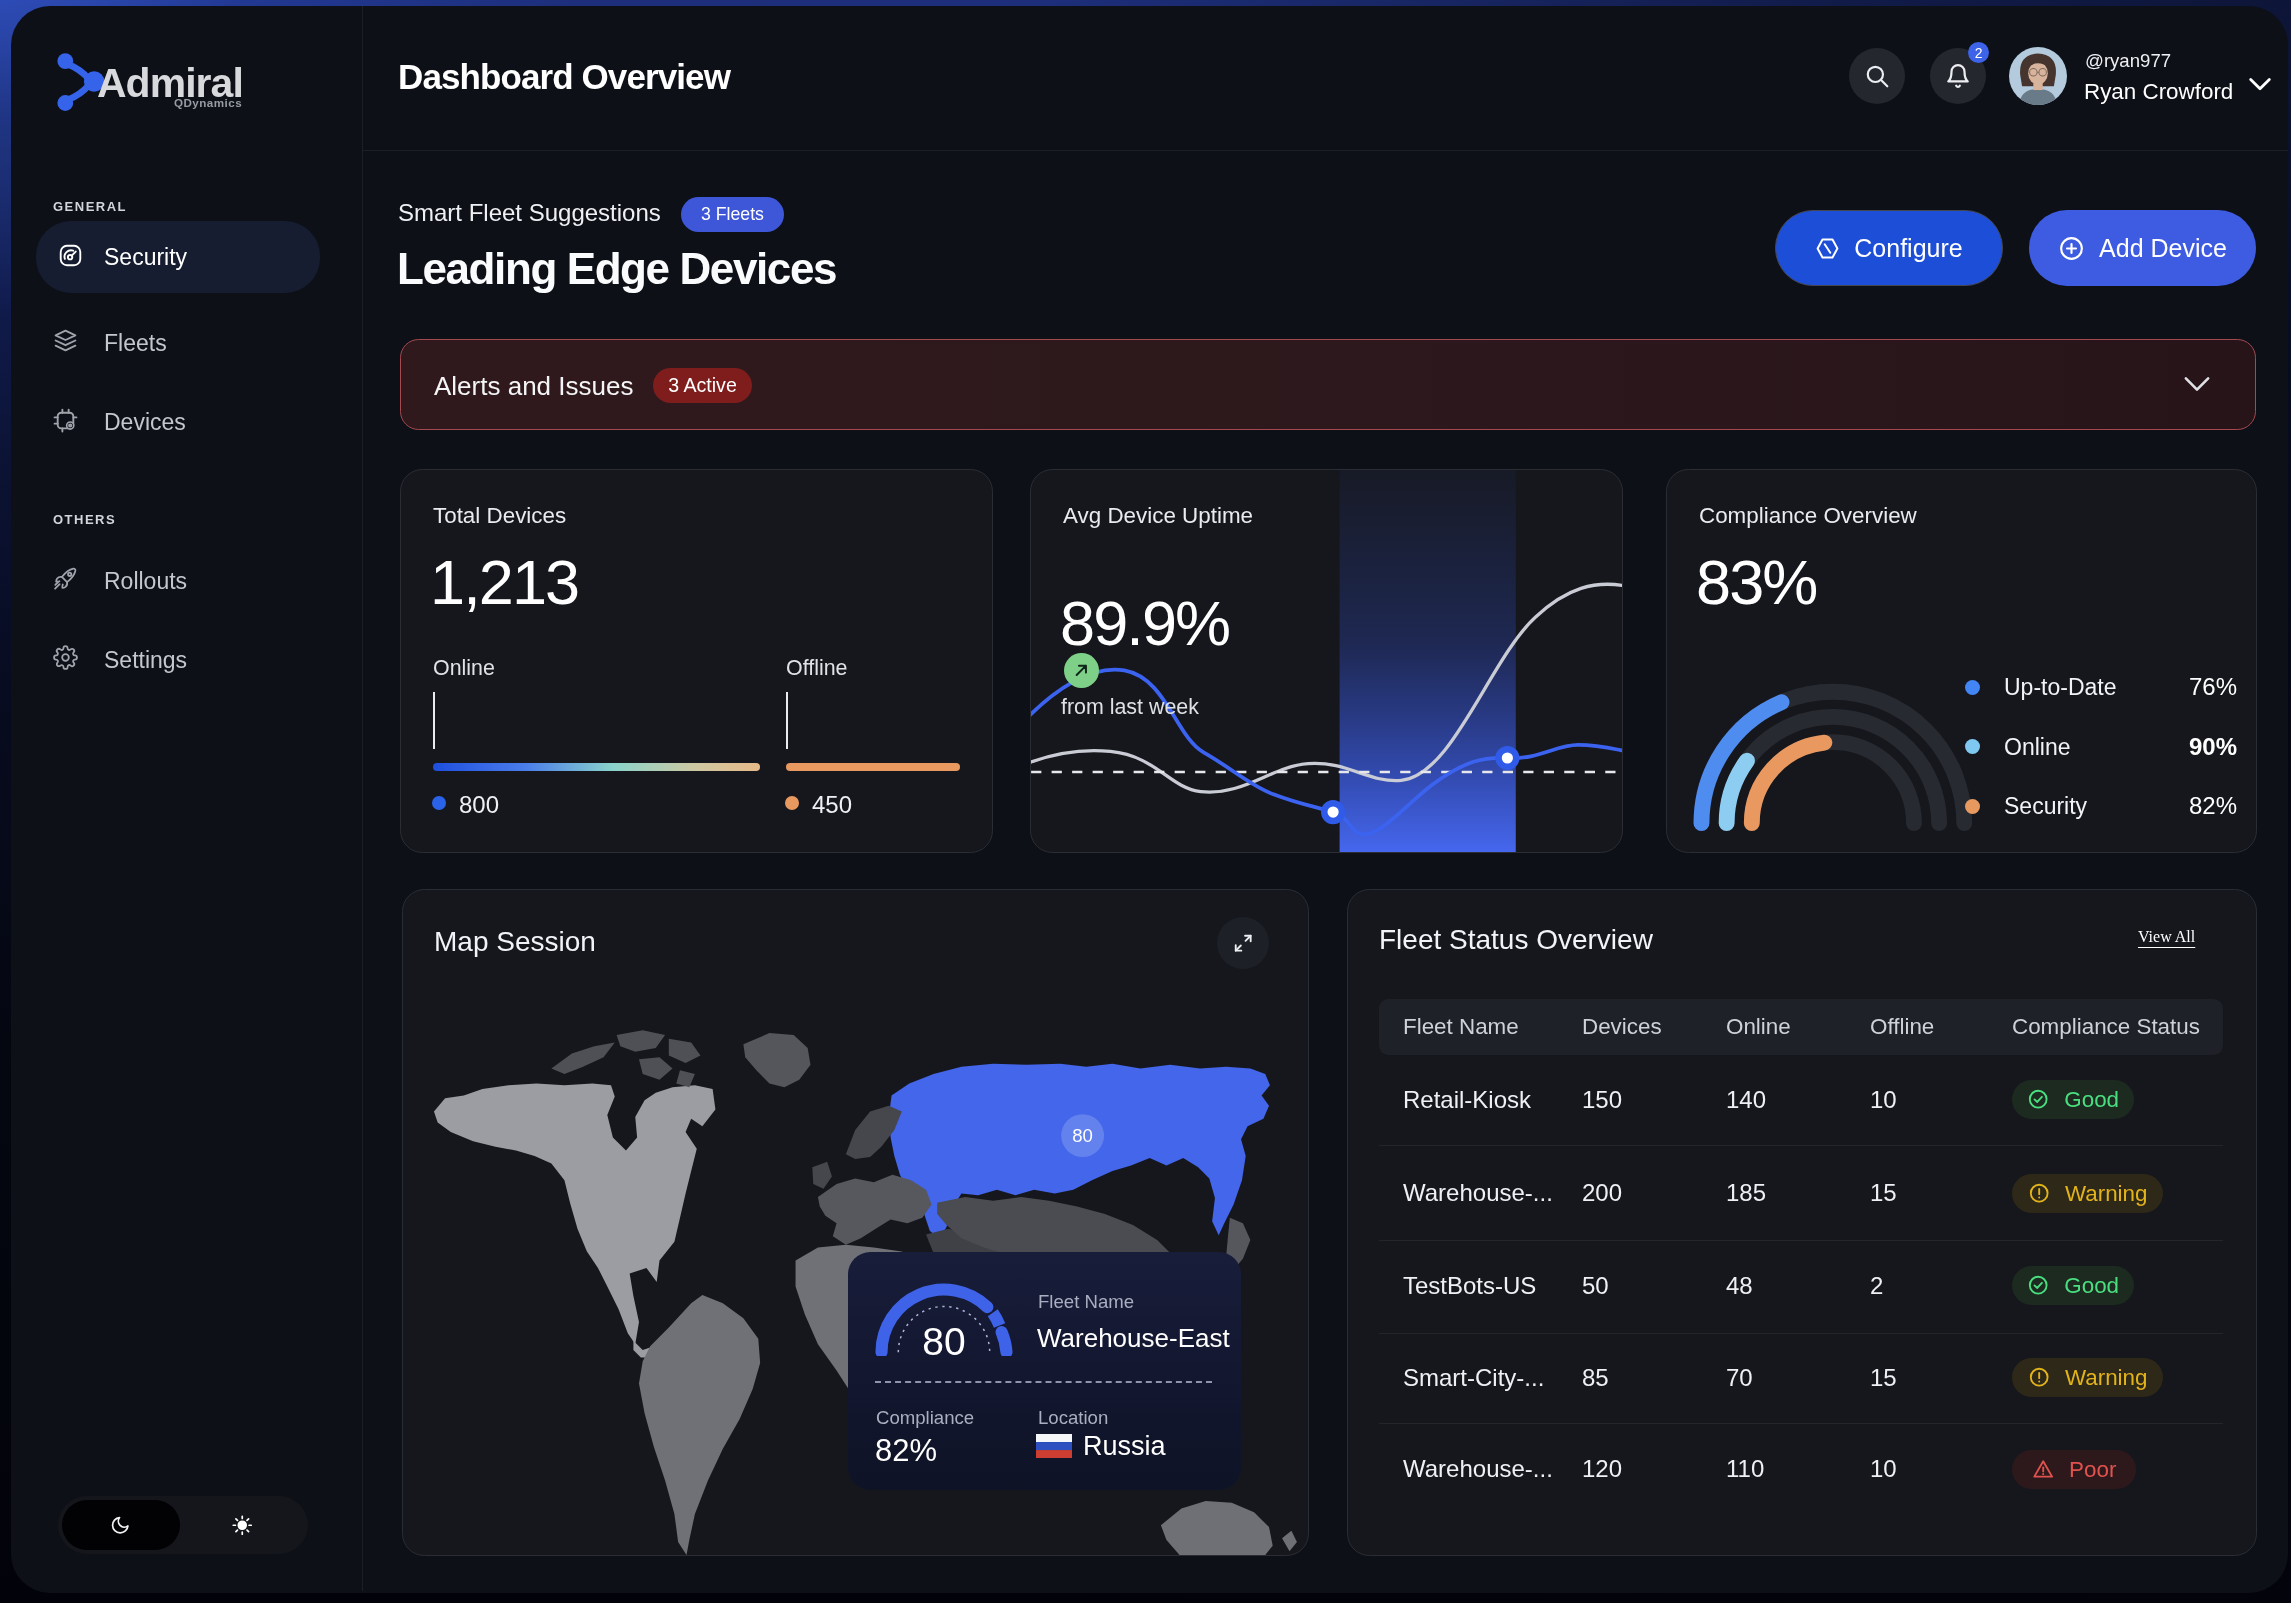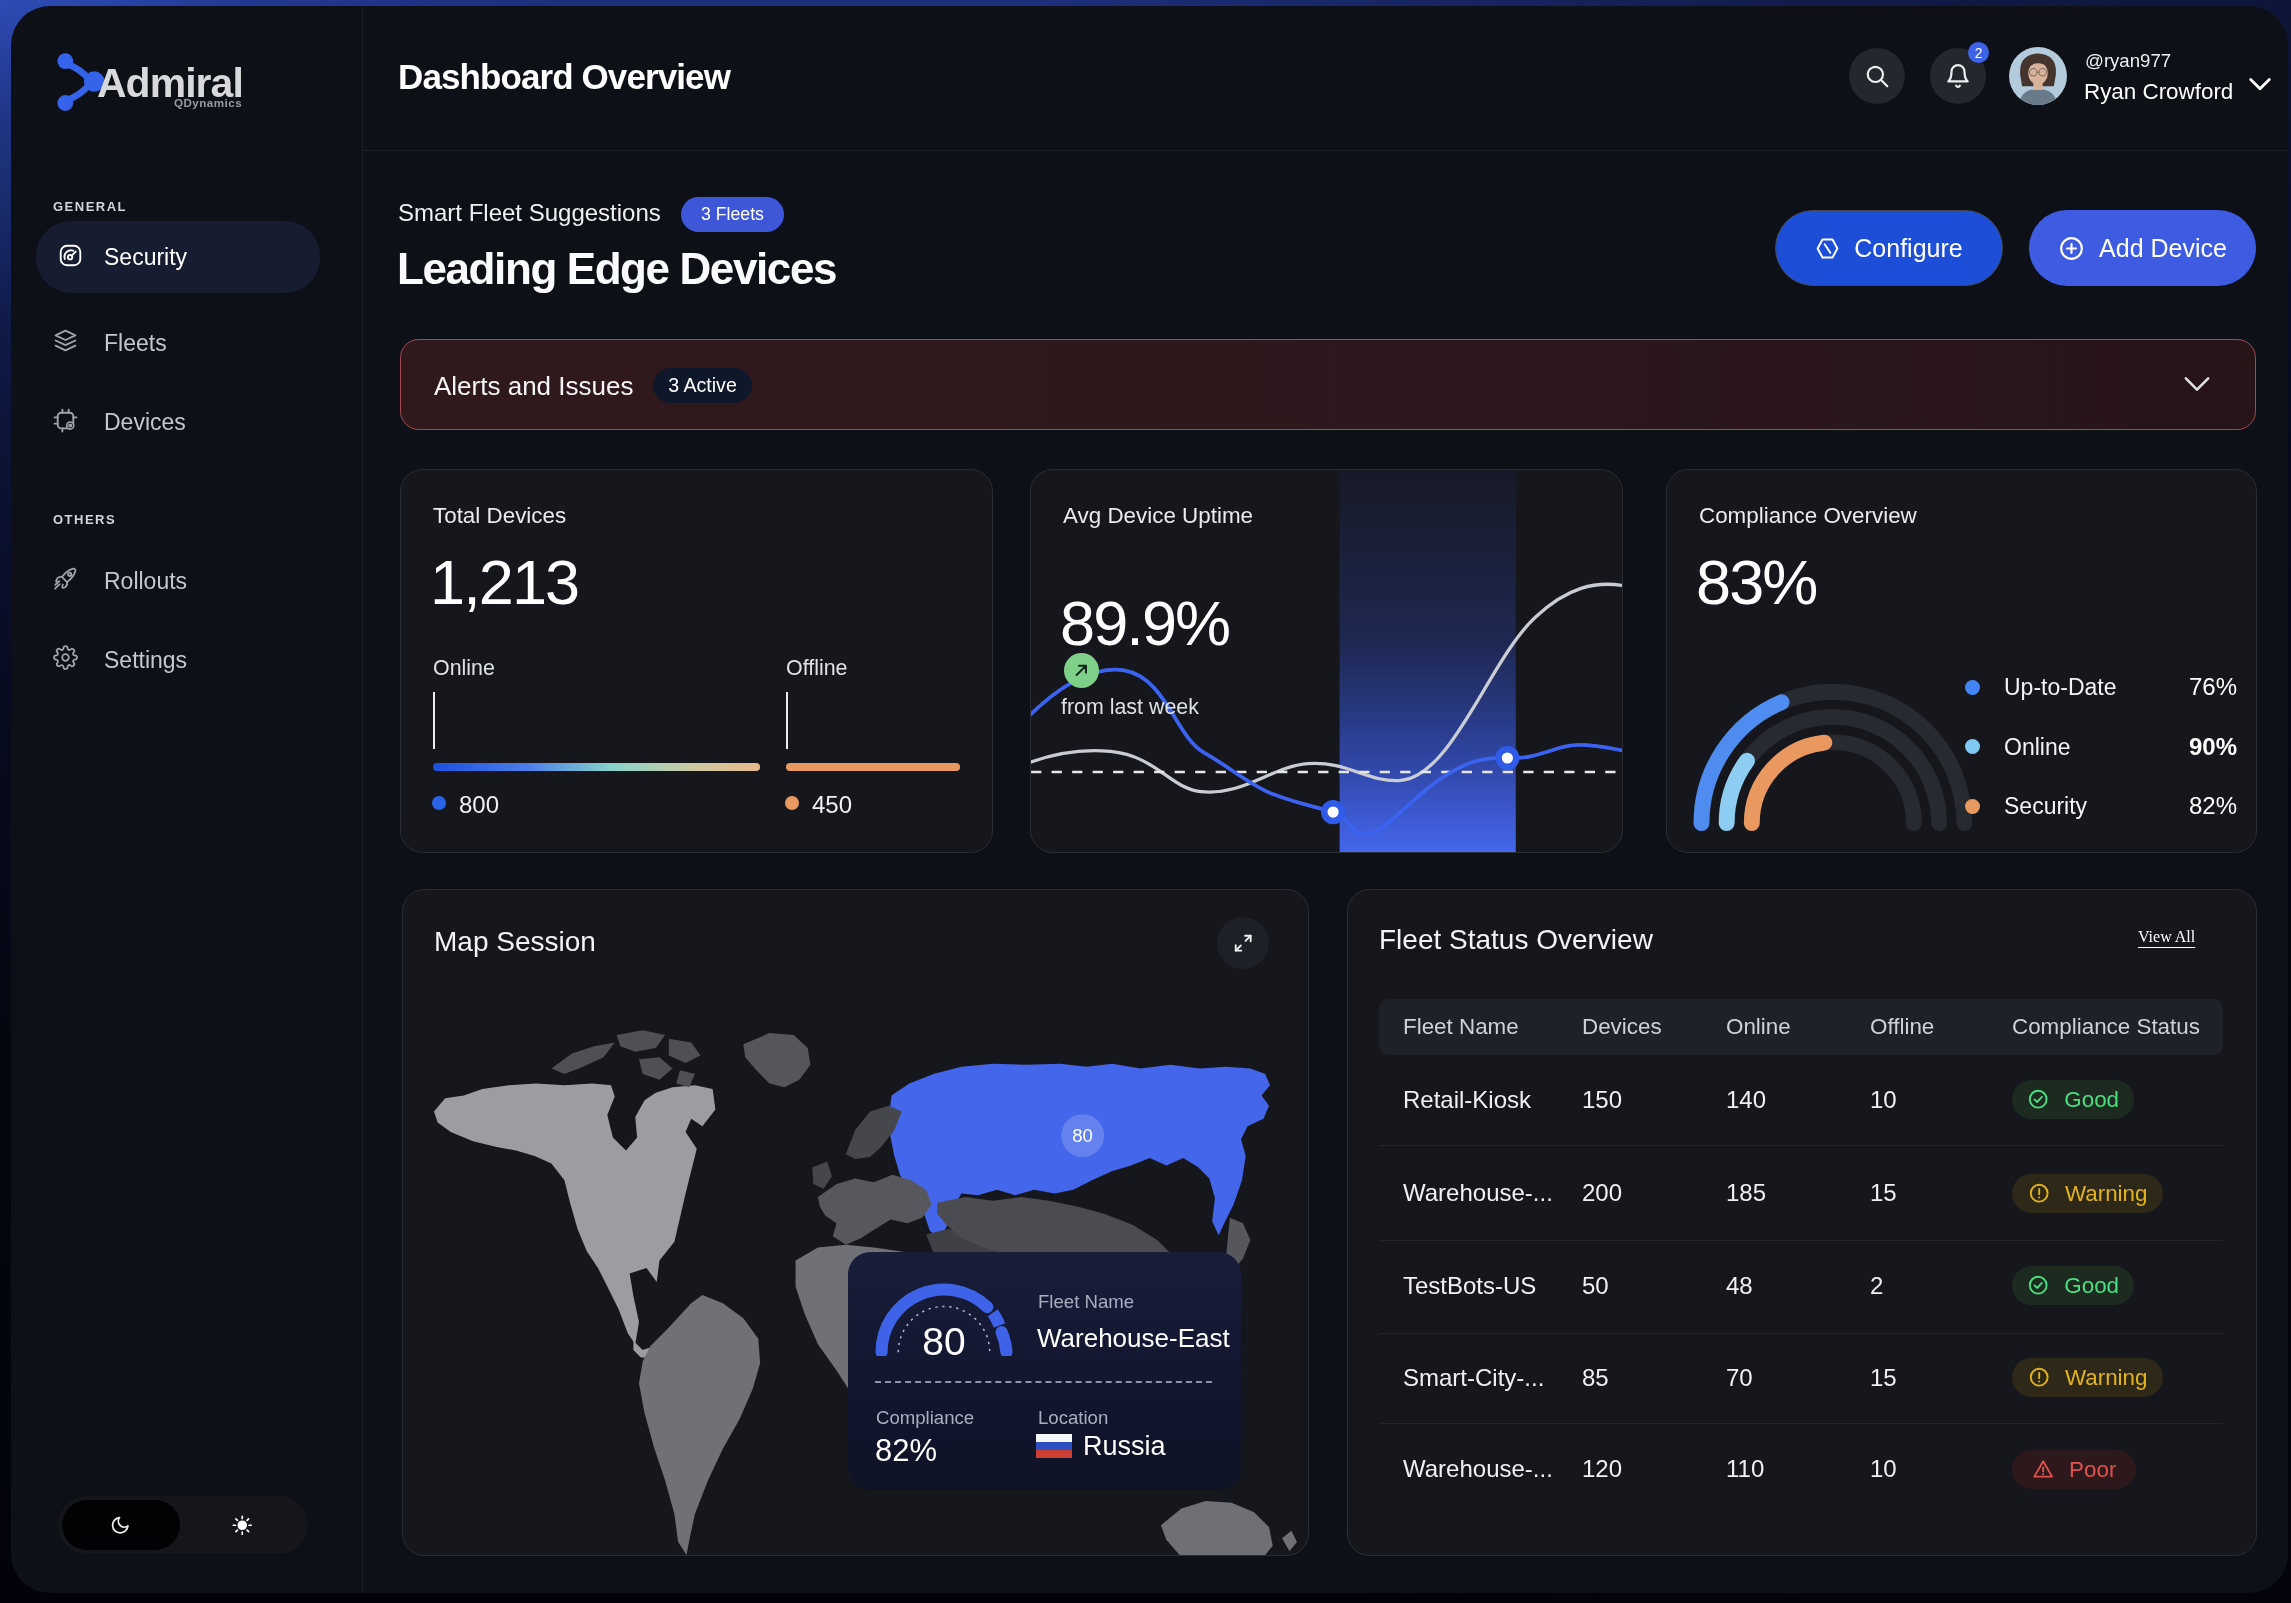--- a/index.html
+++ b/index.html
@@ -162,21 +162,21 @@
   <div class="abs" style="left:2029px; top:210px; width:227px; height:76px; border-radius:38px; background:#3e5ce2; display:flex; align-items:center; justify-content:center; gap:14px;">
     <svg width="27" height="27" viewBox="0 0 24 24" fill="none" stroke="#fff" stroke-width="1.9" stroke-linecap="round">
       <circle cx="12" cy="12" r="9.2"></circle>
       <path d="M 12,8 L 12,16 M 8,12 L 16,12"></path>
     </svg>
     <span style="color:#fff; font-size:25px; font-weight:500;">Add Device</span>
   </div>
 
   <div class="abs" style="left:400px; top:339px; width:1856px; height:91px; border-radius:18.6px; background:linear-gradient(90deg,#30191d 0%, #2c181c 60%, #271419 100%); border:1.4px solid #a4494f;"></div>
   <div class="abs" style="left:434px; top:371px; color:#f4f5f7; font-size:26px;">Alerts and Issues</div>
-  <div class="abs" style="left:653px; top:368px; width:99px; height:35px; border-radius:17.7px; background:#0f172a; color:#fff; font-size:19.6px; display:flex; align-items:center; justify-content:center;">3 Active</div>
+  <div class="abs" style="left:653px; top:368px; width:99px; height:35px; border-radius:17.7px; background:#7f1d1d; color:#fff; font-size:19.6px; display:flex; align-items:center; justify-content:center;">3 Active</div>
   <div class="abs" style="left:2180px; top:371px;">
     <svg width="34" height="26" viewBox="0 0 36 28" fill="none" stroke="#dfe1e6" stroke-width="2.8" stroke-linecap="round" stroke-linejoin="round">
       <path d="M 6,8 L 18,20 L 30,8"></path>
     </svg>
   </div>
 
   <div class="card" style="left:400px; top:469px; width:593px; height:384px;"></div>
   <div class="ctitle" style="left:433px; top:503px;">Total Devices</div>
   <div class="bignum" style="left:430px; top:546px;">1,213</div>
   <div class="abs" style="left:433px; top:656px; color:#dfe2e7; font-size:21.4px;">Online</div>

